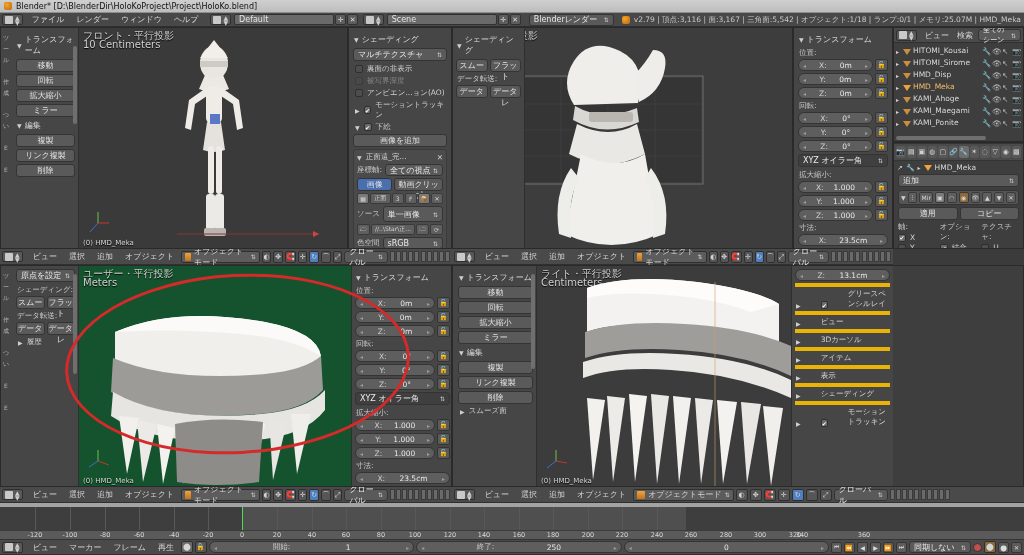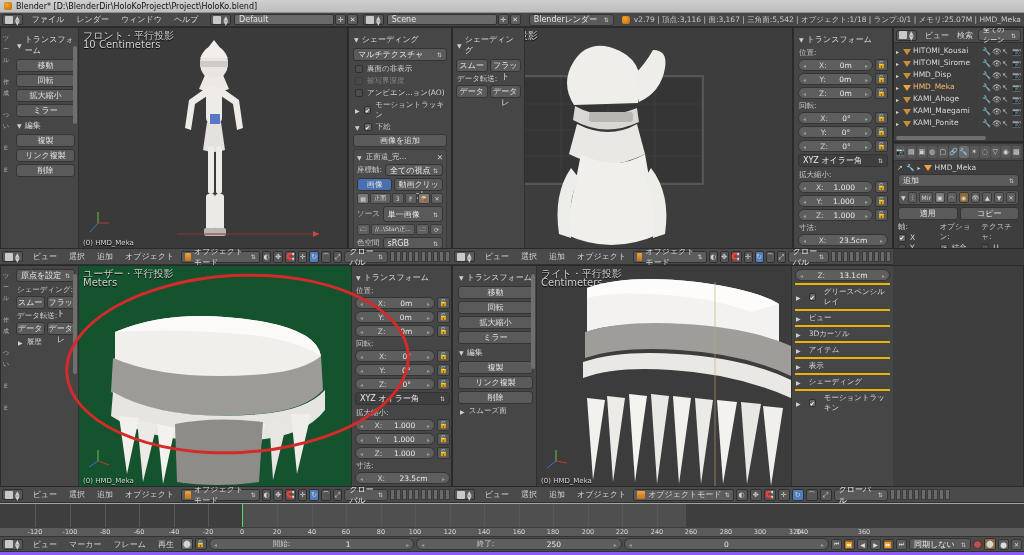--- a/index.html
+++ b/index.html
@@ -94,22 +94,22 @@
     height:13px; display:flex; align-items:center; justify-content:space-between;
     padding:0 4px; font-size:8px; color:#eaeaea; margin-bottom:3px; }
   .rowhalf { display:flex; gap:2px; margin-bottom:2px; }
   .rowhalf .pbtn { flex:1; margin-bottom:0; }
   .chkrow { display:flex; align-items:center; gap:4px; font-size:7.5px;
     color:#d0d0d0; margin:2px 0 2px 2px; }
   .chk { width:8px;height:8px;background:#5a5a5a;border:1px solid #2f2f2f;border-radius:2px;
     display:flex;align-items:center;justify-content:center;font-size:6px;color:#fff; }
   .chk.on { background:#6c6c6c; }
   .dot { width:8px;height:8px;background:#4d4d4d;border:1px solid #2f2f2f;border-radius:2px; }
-  .collapse { display:flex; align-items:center; gap:8px; font-size:7.5px;
-    color:#d7d7d7; padding:2px 1px; border-top:2px solid #eab308; }
+  .collapse { display:flex; align-items:flex-end; gap:20px; font-size:7.5px;
+    color:#d7d7d7; padding:2px 1px; border-top:4px solid #eab308; }
   .scroll-v { position:absolute; right:1px; top:18px; width:4px; height:78px;
     background:#6f6f6f; border-radius:2px; }
 
   
   .otl-row { display:flex; align-items:flex-end; gap:2px; height:12px;
     font-size:7.5px; color:#d8d8d8; padding-left:2px; }
   .otl-row .tri { width:5px; }
   .tri-ico { width:0;height:0;border-left:4px solid transparent;border-right:4px solid transparent;
     border-top:6px solid #c98f3a; }
   .tri-ico.sel { border-top-color:#f0a33c; }
@@ -125,22 +125,22 @@
   .ptab.act { background:#6d6d6d; }
   .modrow { display:flex; align-items:center; gap:2px; background:#555;
     border:1px solid #343434; border-radius:3px; padding:1px 2px; margin:2px 0; }
   .mbx { width:13px;height:11px;background:#5f5f5f;border:1px solid #3a3a3a;
     border-radius:2px;display:flex;align-items:center;justify-content:center;font-size:6px; }
   .mbx.act { background:#7a7a7a; }
   .col3 { display:flex; gap:4px; }
   .col3 > div { flex:1; }
 
   
-  .tl-area { position:absolute; left:0; width:1024px; background:#8b5cf6;
-             border-top:1px solid #a3a3a3; }
+  .tl-area { position:absolute; left:0; width:1024px; background:#701a75;
+             border-top:4px solid #a3a3a3; }
   .tl-strip { position:absolute; left:0; top:15px; width:1024px; height:23px;
               background:#4f4f4f; }
   .tl-dark { position:absolute; top:0; height:23px; background:#3e3e3e; }
   .tl-ticks { position:absolute; left:0; top:38px; width:1024px; height:9px;
               background:#5a5a5a; border-top:1px solid #3c3c3c; }
   .tl-tick { position:absolute; top:0; font-size:6.5px; color:#d9d9d9;
              transform:translateX(-50%); }
   .tl-playhead { position:absolute; top:15px; width:1px; height:23px; background:#4fe04f; }
   .tl-gridline { position:absolute; top:15px; width:1px; height:23px; background:#585858; }
   .pbbtn { width:11px;height:11px;background:#5c5c5c;border:1px solid #343434;

